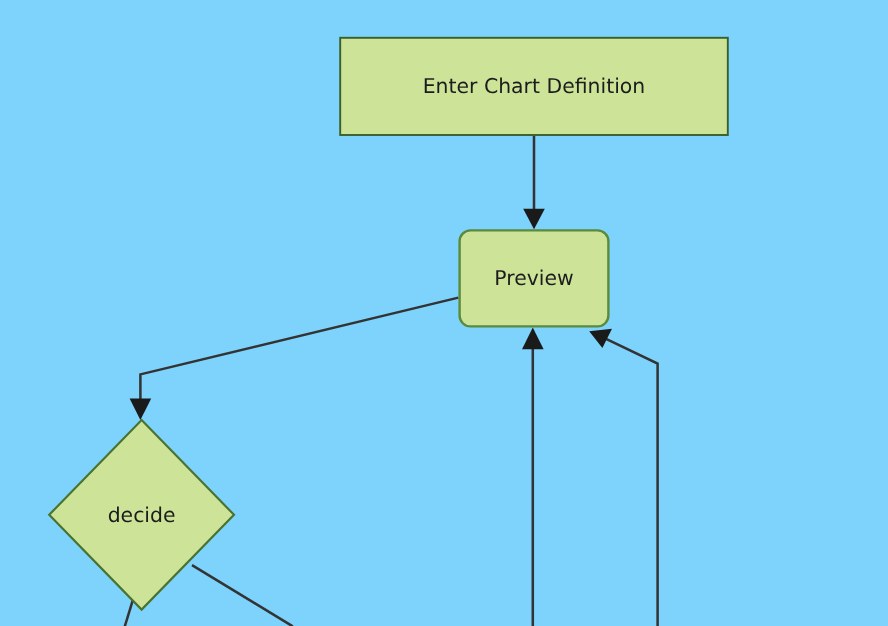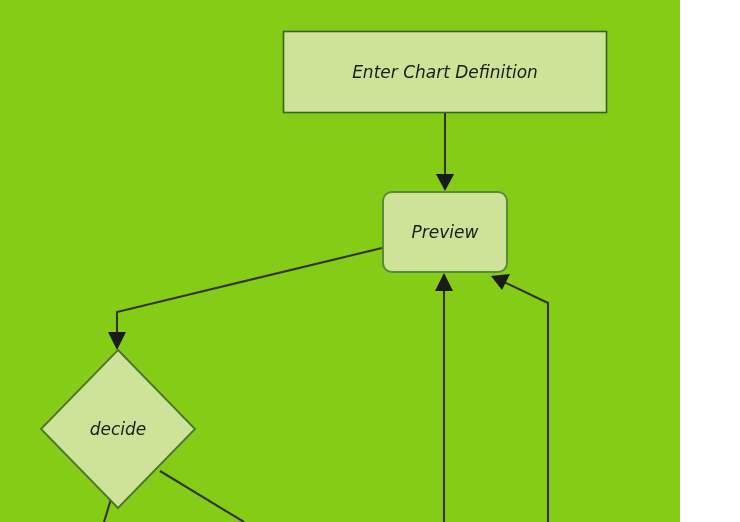--- a/index.html
+++ b/index.html
@@ -8,24 +8,23 @@
     background: #ffffff;
   }
   body {
     width: 740px;
     height: 522px;
     overflow: hidden;
     font-family: "DejaVu Sans", sans-serif;
   }
   #diagram-root {
     position: relative;
-    width: 680px;
+    width: 740px;
     height: 522px;
-    background: #84cc16;
-    font-style: italic;
+    background: #7dd3fc;
   }
   svg#flowchart-canvas {
     display: block;
     width: 740px;
     height: 522px;
   }
   .node-shape {
     fill: #cde498;
     stroke: #39602b;
     stroke-width: 1.6px;

